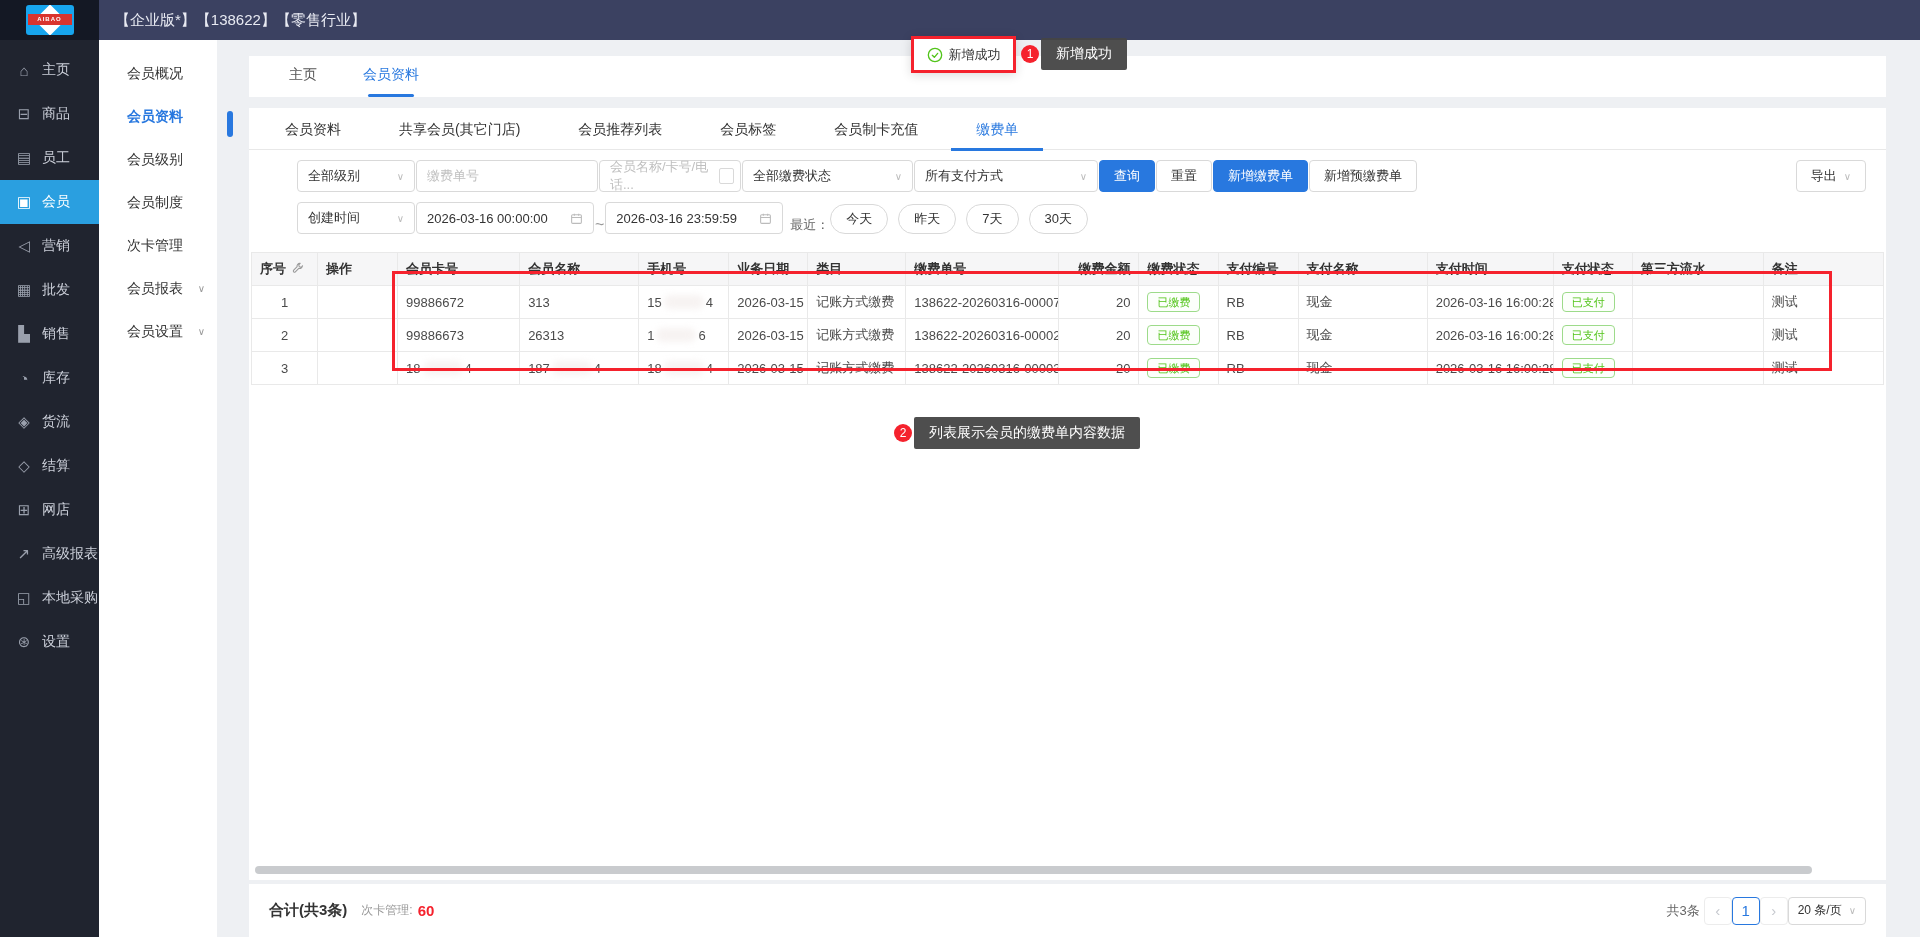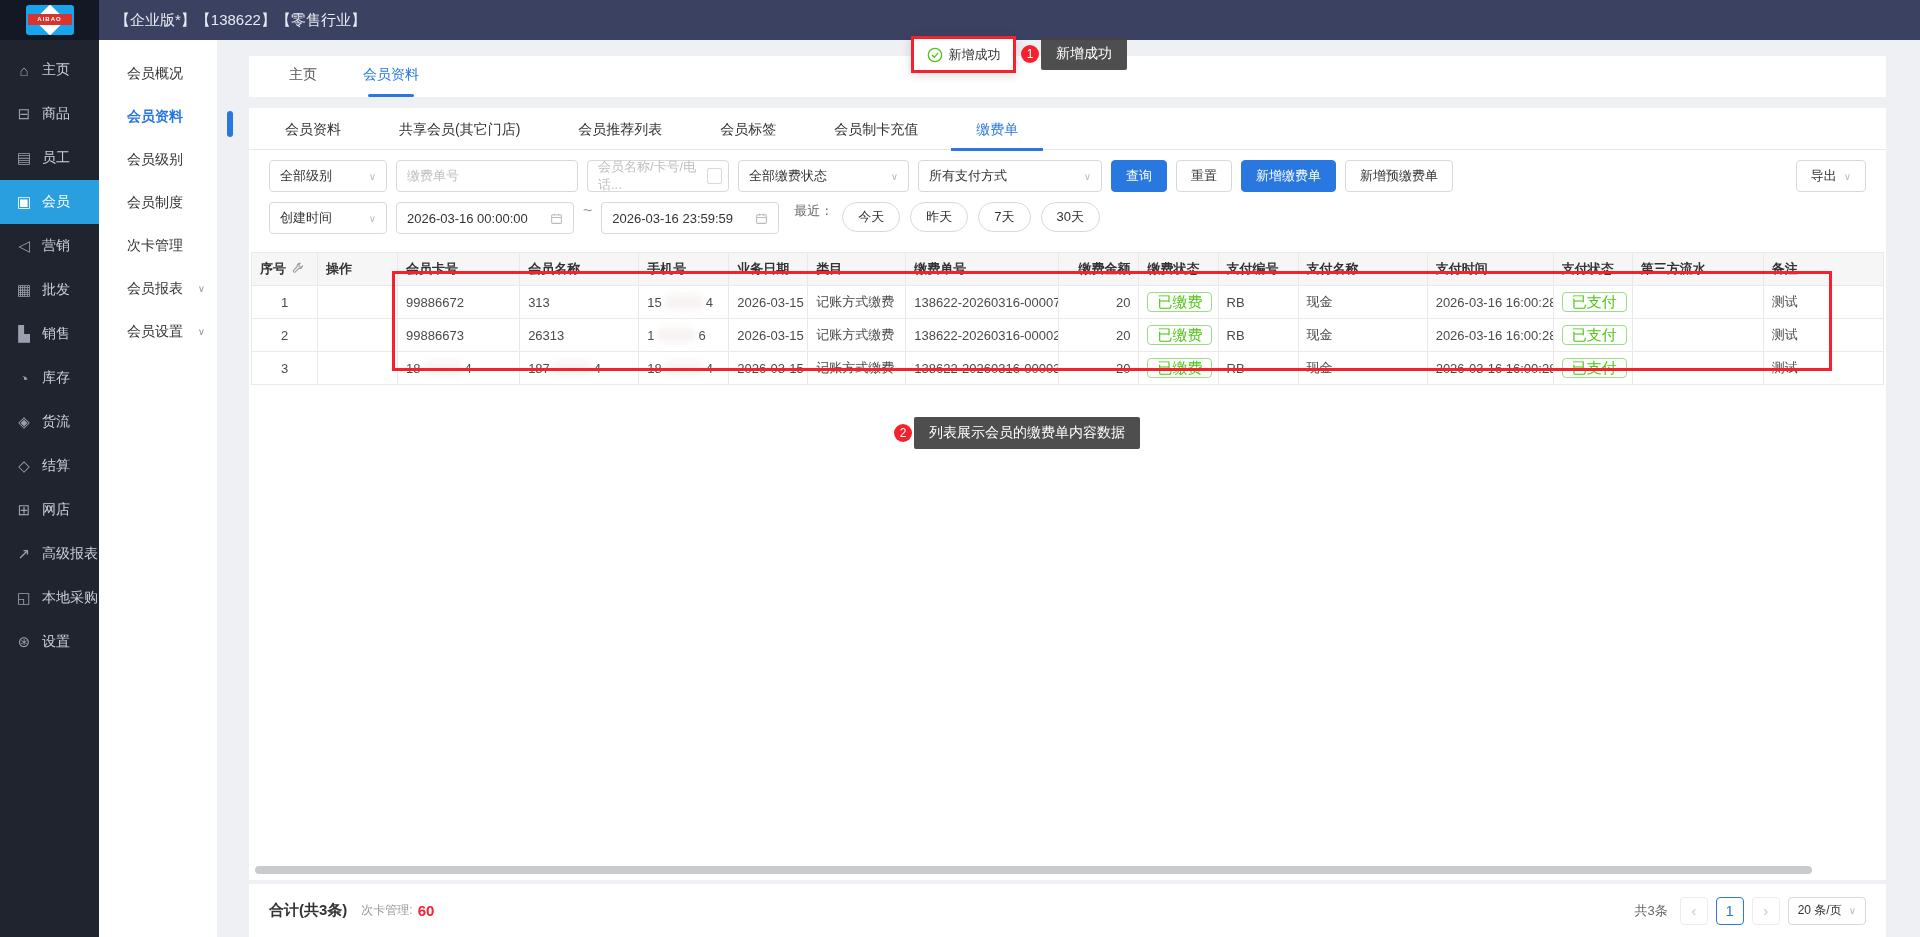--- a/index.html
+++ b/index.html
@@ -37,21 +37,21 @@
   .tab.active { color:#2878df; }
   .tab.active:after { content:""; position:absolute; left:50%; transform:translateX(-50%); bottom:0; width:46px; height:3px; background:#2878df; border-radius:2px; }
   .indicator { position:absolute; left:10px; top:71px; width:6px; height:26px; background:#2878df; border-radius:3px; }
   .card { position:absolute; left:32px; right:34px; top:68px; height:772px; background:#fff; }
   .subtabs { height:42px; border-bottom:1px solid #e8e8e8; display:flex; align-items:center; padding-left:36px; gap:58px; }
   .subtab { font-size:14px; color:#333; height:42px; line-height:42px; position:relative; cursor:pointer; }
   .subtab.active { color:#2878df; }
   .subtab.active:after { content:""; position:absolute; left:50%; transform:translateX(-50%); bottom:-1px; width:92px; height:3px; background:#2878df; }
   
   .filters { padding:10px 20px 8px; }
-  .frow { display:flex; align-items:flex-start; gap:9px; margin-bottom:10px; }
+  .frow { display:flex; align-items:flex-end; gap:1px; margin-bottom:10px;margin-left:28px; }
   .sel,.inp { height:32px; border:1px solid #d9d9d9; border-radius:4px; background:#fff; display:flex; align-items:center; padding:0 10px; font-size:13px; color:#333; }
   .sel { justify-content:space-between; cursor:pointer; }
   .chevd { color:#bbb; font-size:10px; }
   .ph { color:#bfbfbf; }
   .w118{width:118px}.w182{width:182px}.w168{width:142px}.w171{width:171px}.w179{width:184px}.w178{width:178px}
   .member-inp { padding-right:6px; }
   .cb { width:16px; height:16px; border:1px solid #d9d9d9; border-radius:2px; background:#fff; margin-left:auto; cursor:pointer; }
   .btn { height:32px; border-radius:4px; font-size:13px; display:flex; align-items:center; justify-content:center; cursor:pointer; padding:0 14px; }
   .btn.primary { background:#2878df; color:#fff; border:1px solid #2878df; }
   .btn.plain { background:#fff; color:#333; border:1px solid #d9d9d9; }
@@ -63,29 +63,29 @@
   .pill { height:30px; border:1px solid #d9d9d9; border-radius:16px; padding:0 15px; font-size:13px; color:#333; display:flex; align-items:center; cursor:pointer; background:#fff; }
   
   .tbl-wrap { padding:0 2px; }
   table { width:100%; border-collapse:collapse; table-layout:fixed; }
   th,td { border:1px solid #e9e9e9; font-size:13px; height:33px; padding:0 8px; overflow:hidden; white-space:nowrap; }
   th { background:#f6f6f7; font-weight:bold; color:#333; text-align:left; }
   td { color:#4a4a4a; background:#fff; }
   th.r,td.r { text-align:right; }
   td.c { text-align:center; }
   .wrench { vertical-align:-2px; margin-left:5px; }
-  .badge { display:inline-block; border:1px solid #9ddb8a; color:#52c41a; background:#fcfffb; border-radius:4px; padding:2px 9px; font-size:15px; line-height:14px; }
+  .badge { display:inline-block; border:1px solid #9ddb8a; color:#52c41a; background:#fcfffb; border-radius:4px; padding:2px 9px; font-size:11px; line-height:14px; }
   .mask { display:inline-block; width:40px; height:14px; background:#f7f3f2; border-radius:7px; filter:blur(3px); vertical-align:-2px; margin:0 2px; }
   
   .hscroll { position:absolute; left:6px; right:74px; bottom:6px; height:8px; background:#c9cbce; border-radius:4px; cursor:pointer; }
   .footer-bar { position:absolute; left:32px; right:34px; bottom:0; height:53px; background:#fff; display:flex; align-items:center; padding:0 20px; }
   .f-total { font-size:15px; font-weight:bold; color:#333; }
   .f-amtlabel { font-size:12px; color:#999; margin-left:14px; }
   .f-amt { font-size:15px; font-weight:bold; color:#f5222d; margin-left:5px; }
-  .pager { margin-left:auto; display:flex; align-items:center; gap:8px; }
+  .pager { margin-left:auto; display:flex; align-items:center; }
   .pg-count { font-size:13px; color:#666; margin-right:4px; }
   .pg-btn { width:28px; height:28px; border:1px solid #ececec; border-radius:4px; display:flex; align-items:center; justify-content:center; color:#c5c8ce; font-size:15px; background:#fff; cursor:pointer; }
   .pg-btn.cur { border-color:#2878df; color:#2878df; }
   .pg-size { height:28px; border:1px solid #d9d9d9; border-radius:4px; padding:0 9px; font-size:12px; color:#333; display:flex; align-items:center; gap:7px; background:#fff; cursor:pointer; }
   
   .toast-box { position:absolute; left:911px; top:36px; width:105px; height:37px; border:3px solid #f5222d; background:#fff; display:flex; align-items:center; justify-content:center; gap:6px; z-index:20; box-shadow:0 2px 10px rgba(0,0,0,.14); font-size:13px; color:#333; }
   .anno-circle { position:absolute; width:18px; height:18px; background:#f5222d; color:#fff; border-radius:50%; font-size:12px; display:flex; align-items:center; justify-content:center; z-index:21; }
   .anno-tip { position:absolute; height:32px; background:rgba(68,68,68,.95); color:#fff; font-size:14px; display:flex; align-items:center; padding:0 15px; z-index:21; border-radius:2px; white-space:nowrap; }
   .rows-redbox { position:absolute; left:392px; top:271px; width:1440px; height:100px; border:3px solid #f5222d; z-index:15; pointer-events:none; }
 </style>

